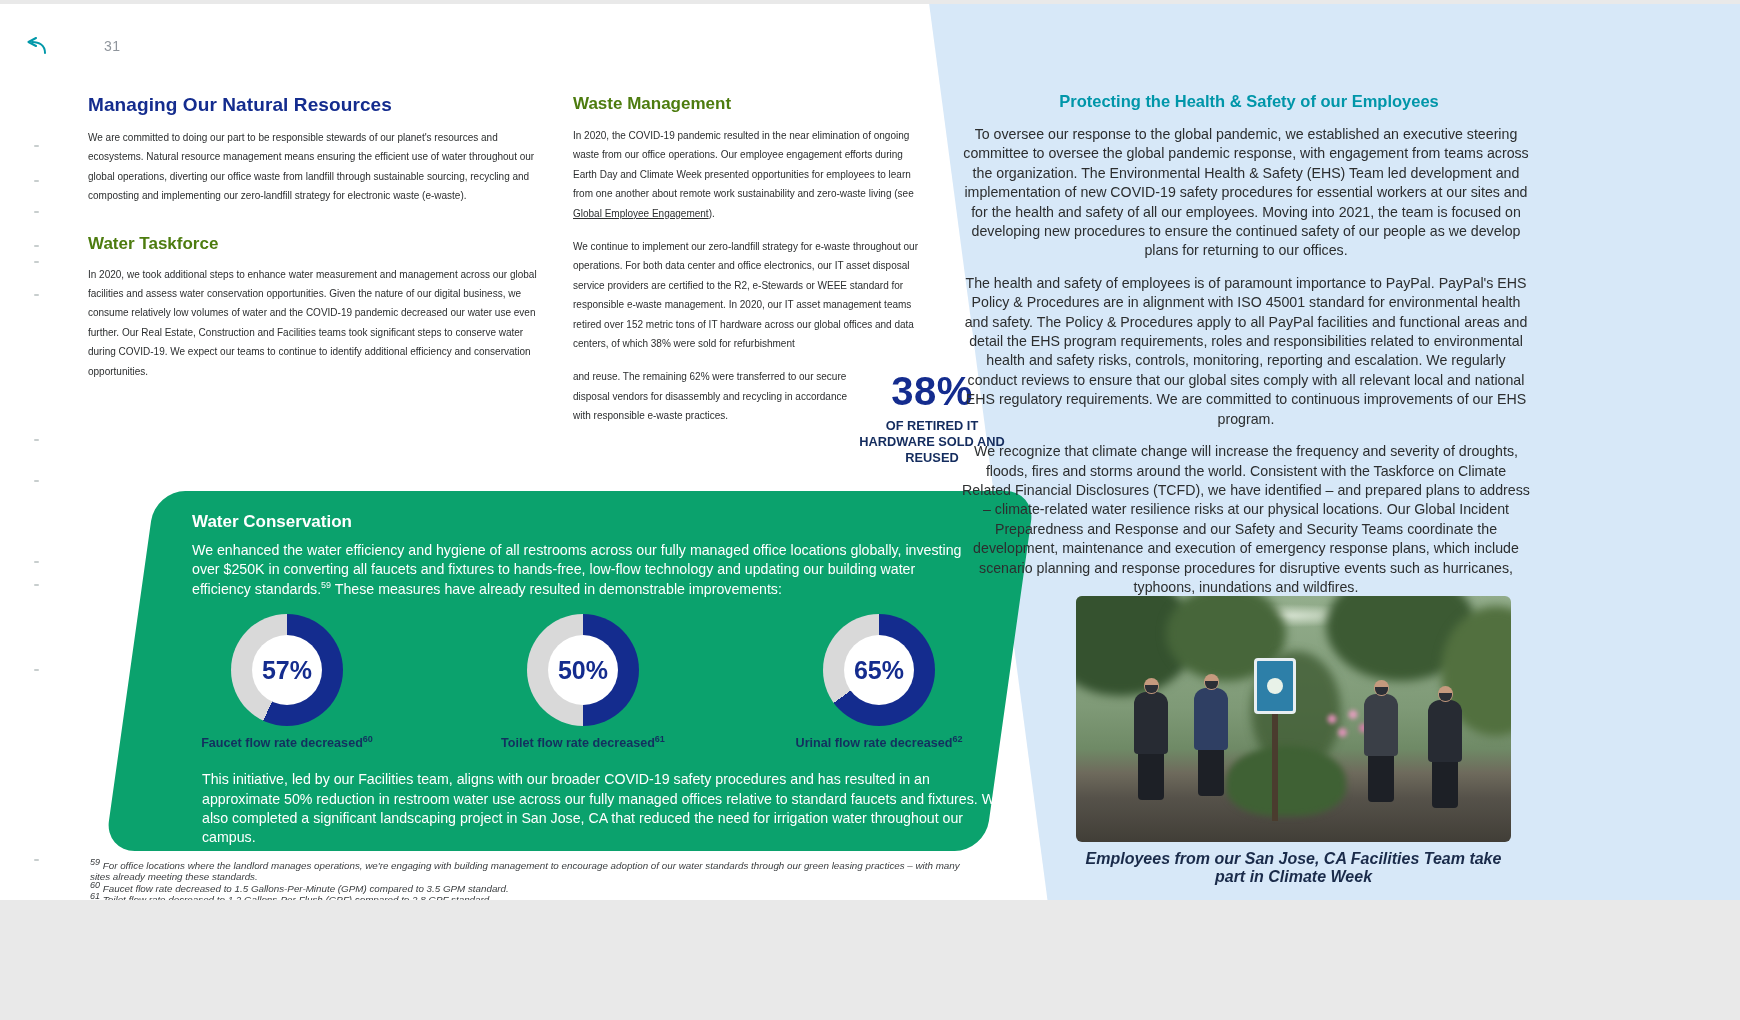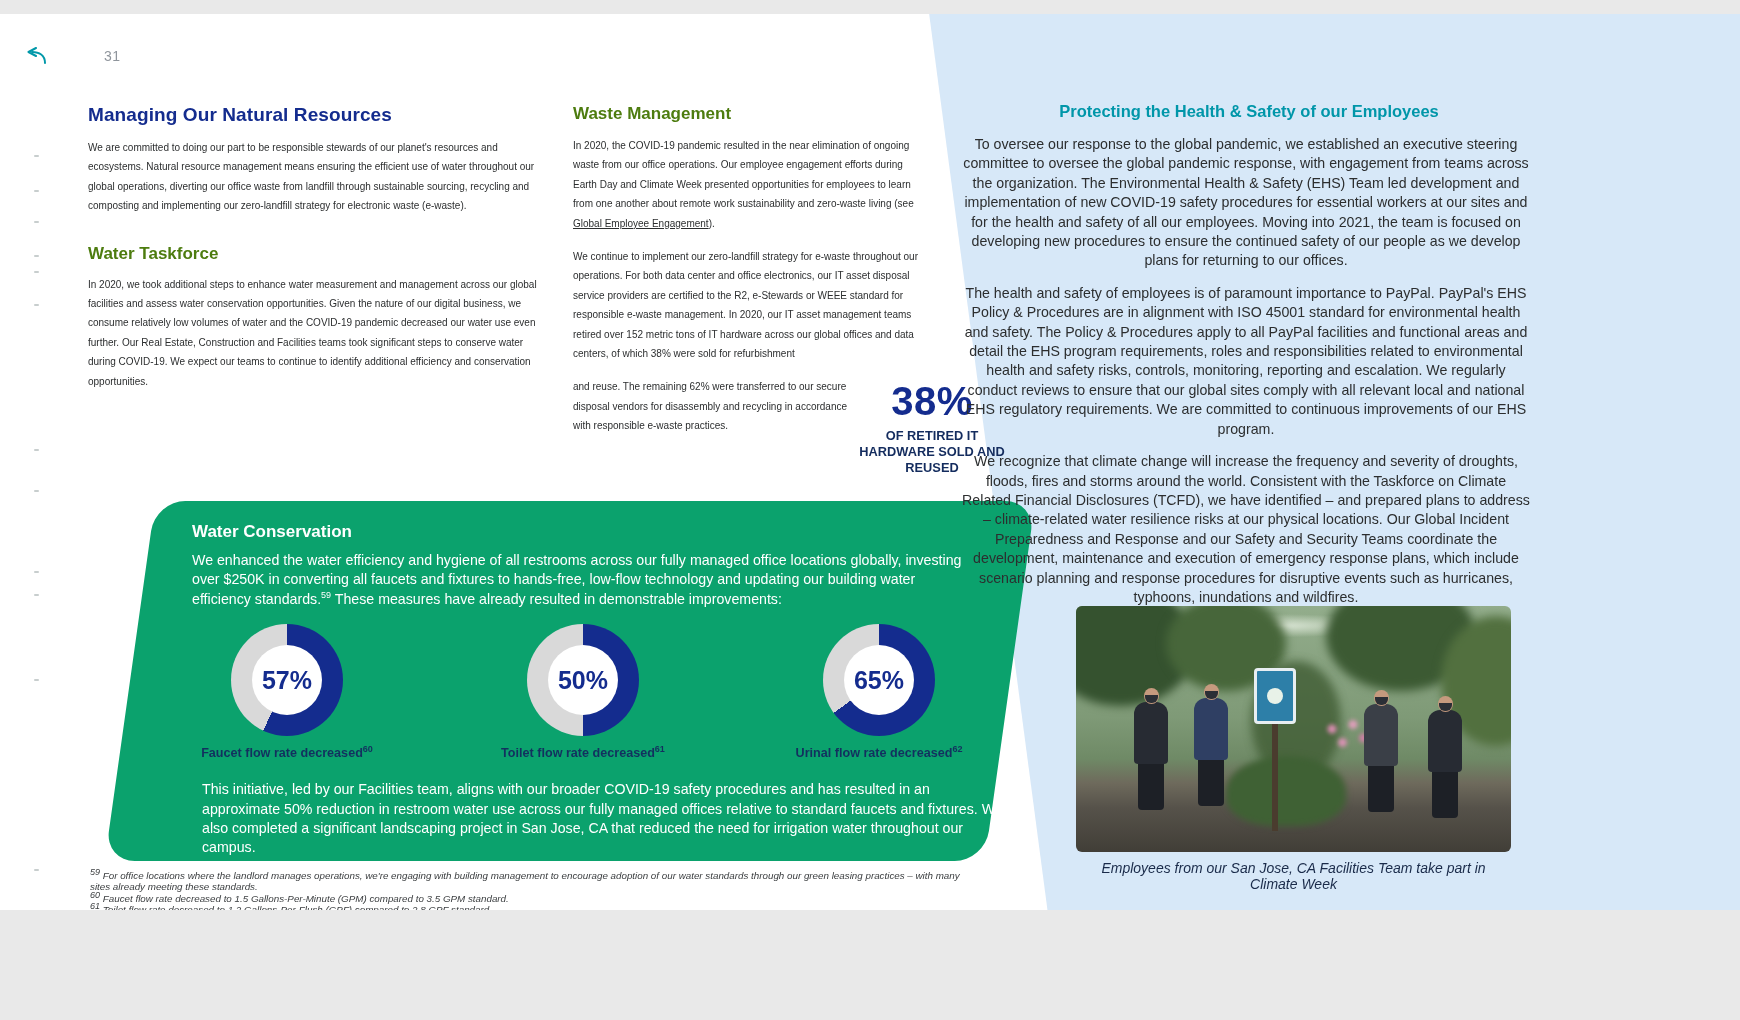--- a/index.html
+++ b/index.html
@@ -1,19 +1,19 @@
 <!DOCTYPE html>
 <html><head>
 <meta charset="utf-8">
 <style>
   * { margin:0; padding:0; box-sizing:border-box; }
   html,body { background:#e9e9e9; }
   body { font-family:"Liberation Sans","DejaVu Sans",sans-serif; }
   .page {
-    position:relative; width:1740px; height:896px; margin:14px auto;
+    position:relative; width:1740px; height:896px; margin:4px auto;
     background:#ffffff; overflow:hidden; color:#2c2e2f;
   }
   
   .blue-bg {
     position:absolute; inset:0; background:#d7e8f8;
     clip-path:polygon(53.4% 0, 100% 0, 100% 100%, 60.2% 100%);
   }
   
   .back-arrow { position:absolute; left:24px; top:33px; width:24px; height:18px; cursor:pointer; }
   .page-number { position:absolute; left:104px; top:34px; font-size:14px; color:#8f959c; letter-spacing:.5px; }
@@ -101,21 +101,21 @@
   .sign-glyph { position:absolute; left:50%; top:50%; width:16px; height:16px; transform:translate(-50%,-50%);
           border-radius:50%; background:#e8f2e8; }
   .person { position:absolute; }
   .person .head { width:15px; height:16px; border-radius:50%; background:#c59a7e; margin:0 auto; position:relative; }
   .person .head::after { content:""; position:absolute; left:1px; top:7px; width:13px; height:8px; background:#2b2f36; border-radius:0 0 6px 6px; }
   .person .torso { width:34px; height:62px; border-radius:12px 12px 4px 4px; background:#272b33; margin-top:-2px; }
   .person .legs { width:26px; height:46px; margin:0 auto; background:#1d2026; border-radius:0 0 4px 4px; }
   .person.navy .torso { background:#2f3f63; }
   .person.grey .torso { background:#3a3f47; }
   .photo-caption { position:absolute; left:1076px; top:846px; width:435px; text-align:center;
-                   font-size:14px; font-style:italic; font-weight:400; color:#1a2b4a; }
+                   font-size:16px; font-style:italic; font-weight:700; color:#1a2b4a; }
 </style>
 </head>
 <body>
 
 <div class="page">
 
   <div class="blue-bg"></div>
 
   <div class="back-arrow" title="Back">
     <svg width="24" height="18" viewBox="0 0 24 18">

